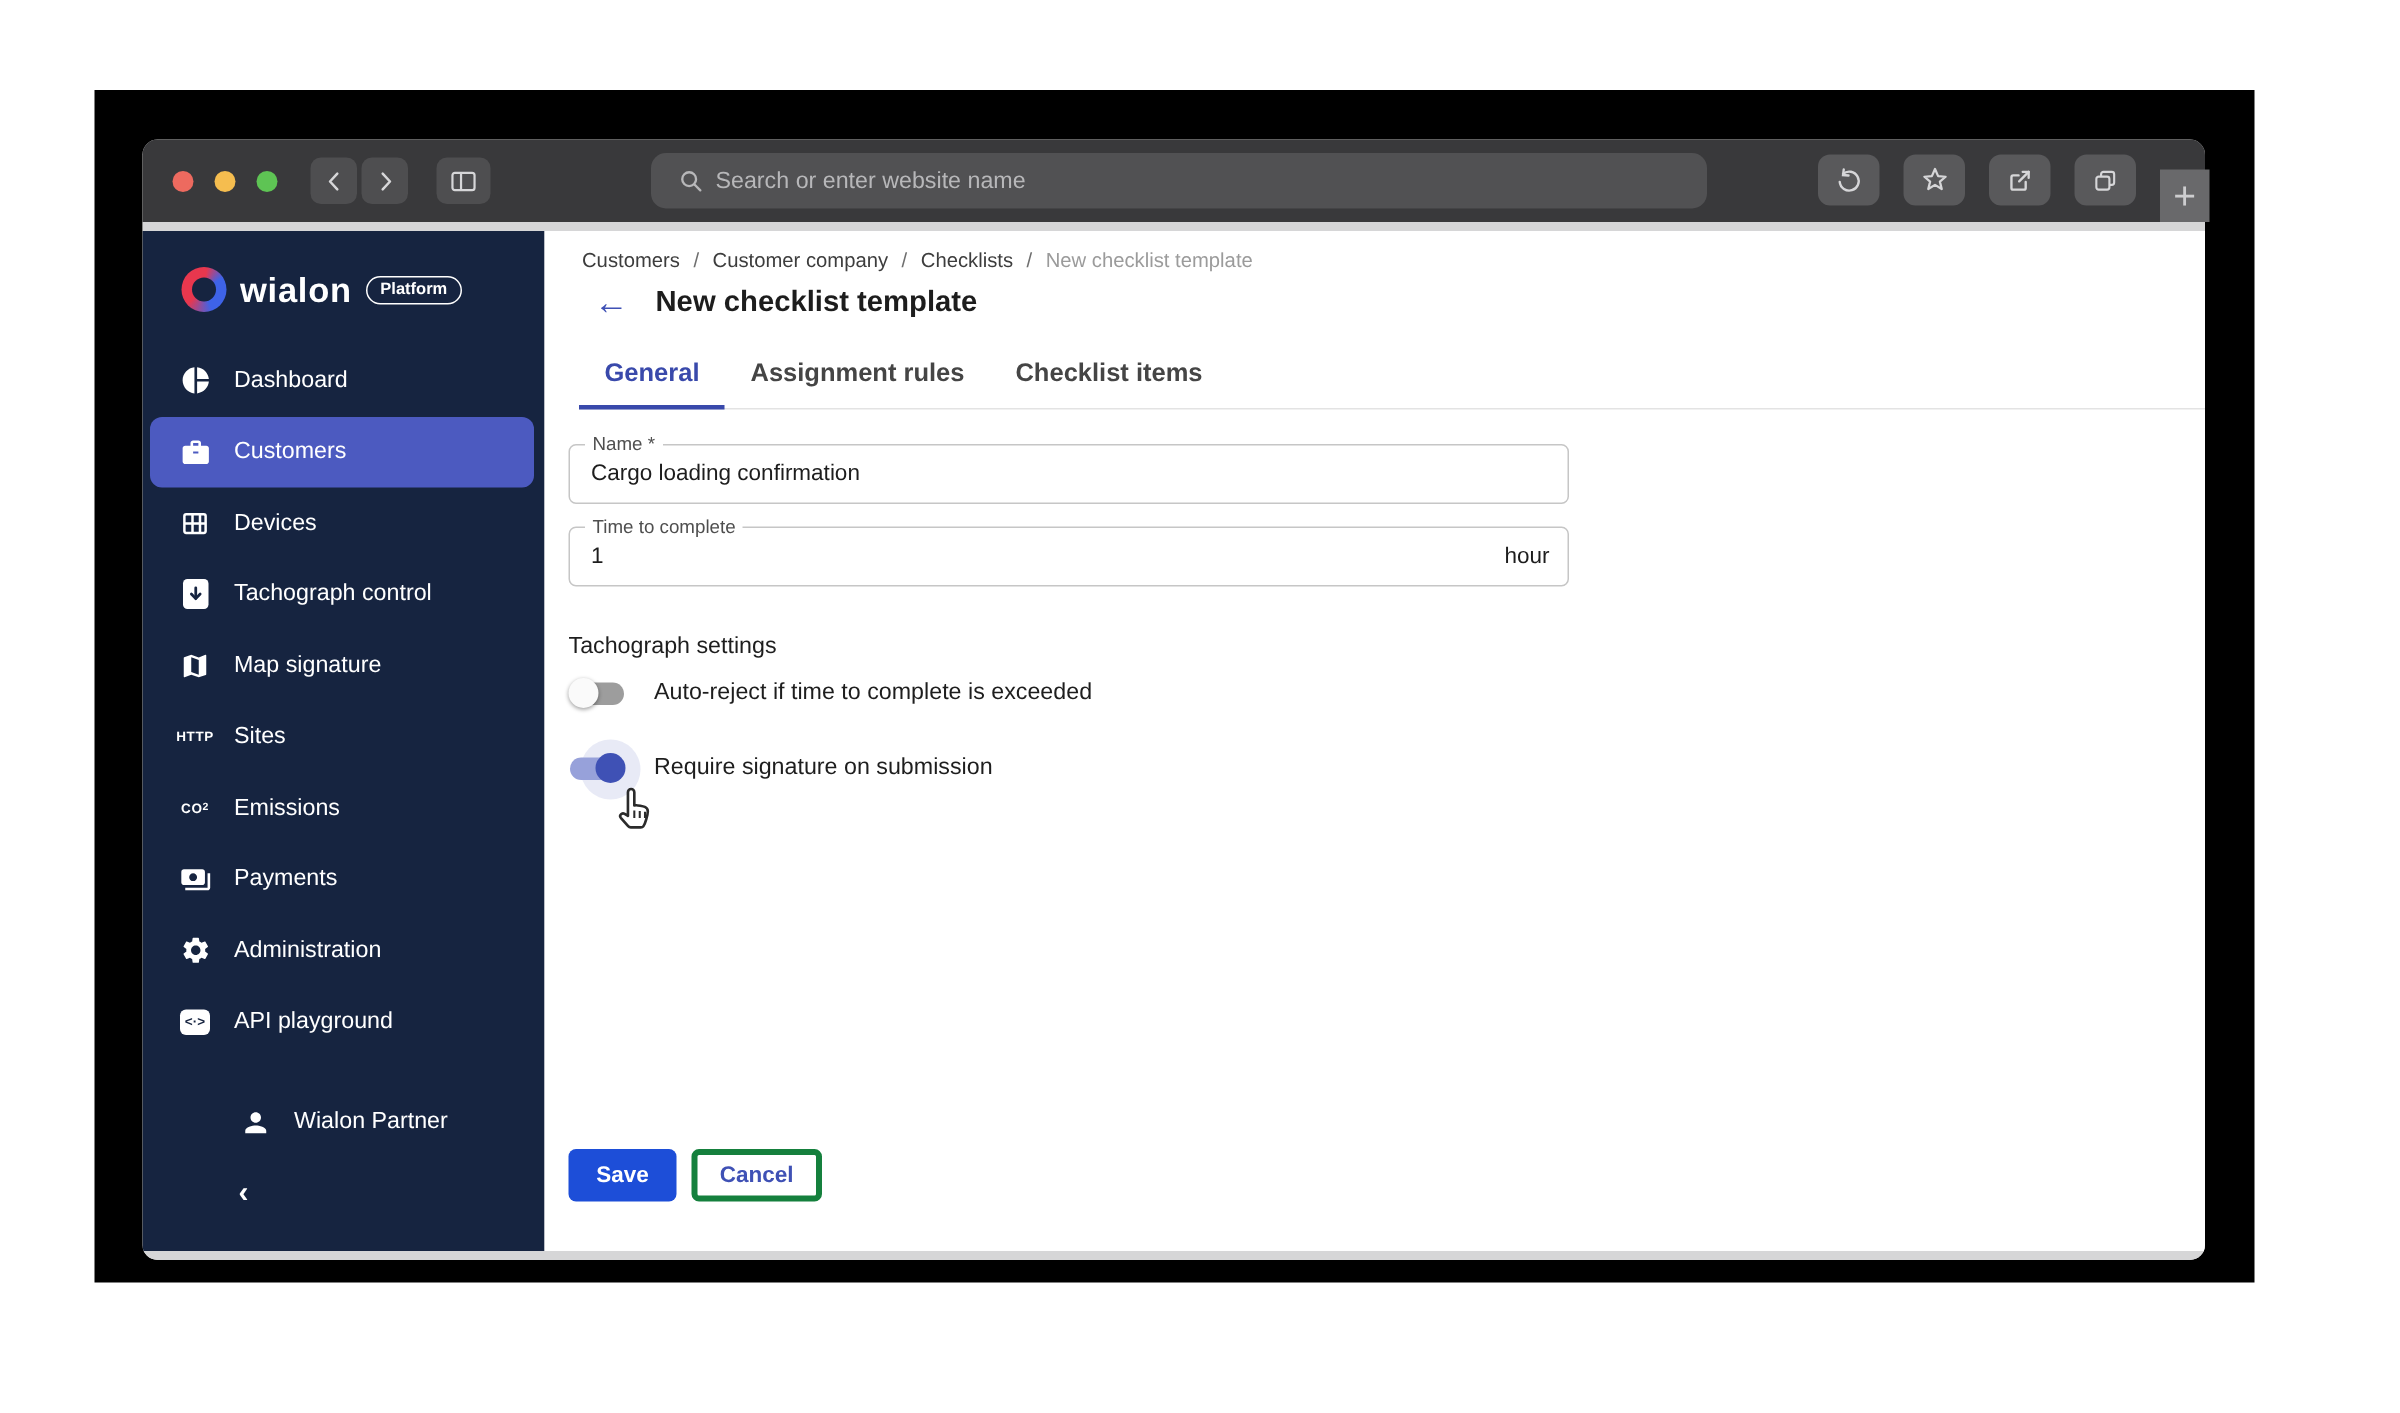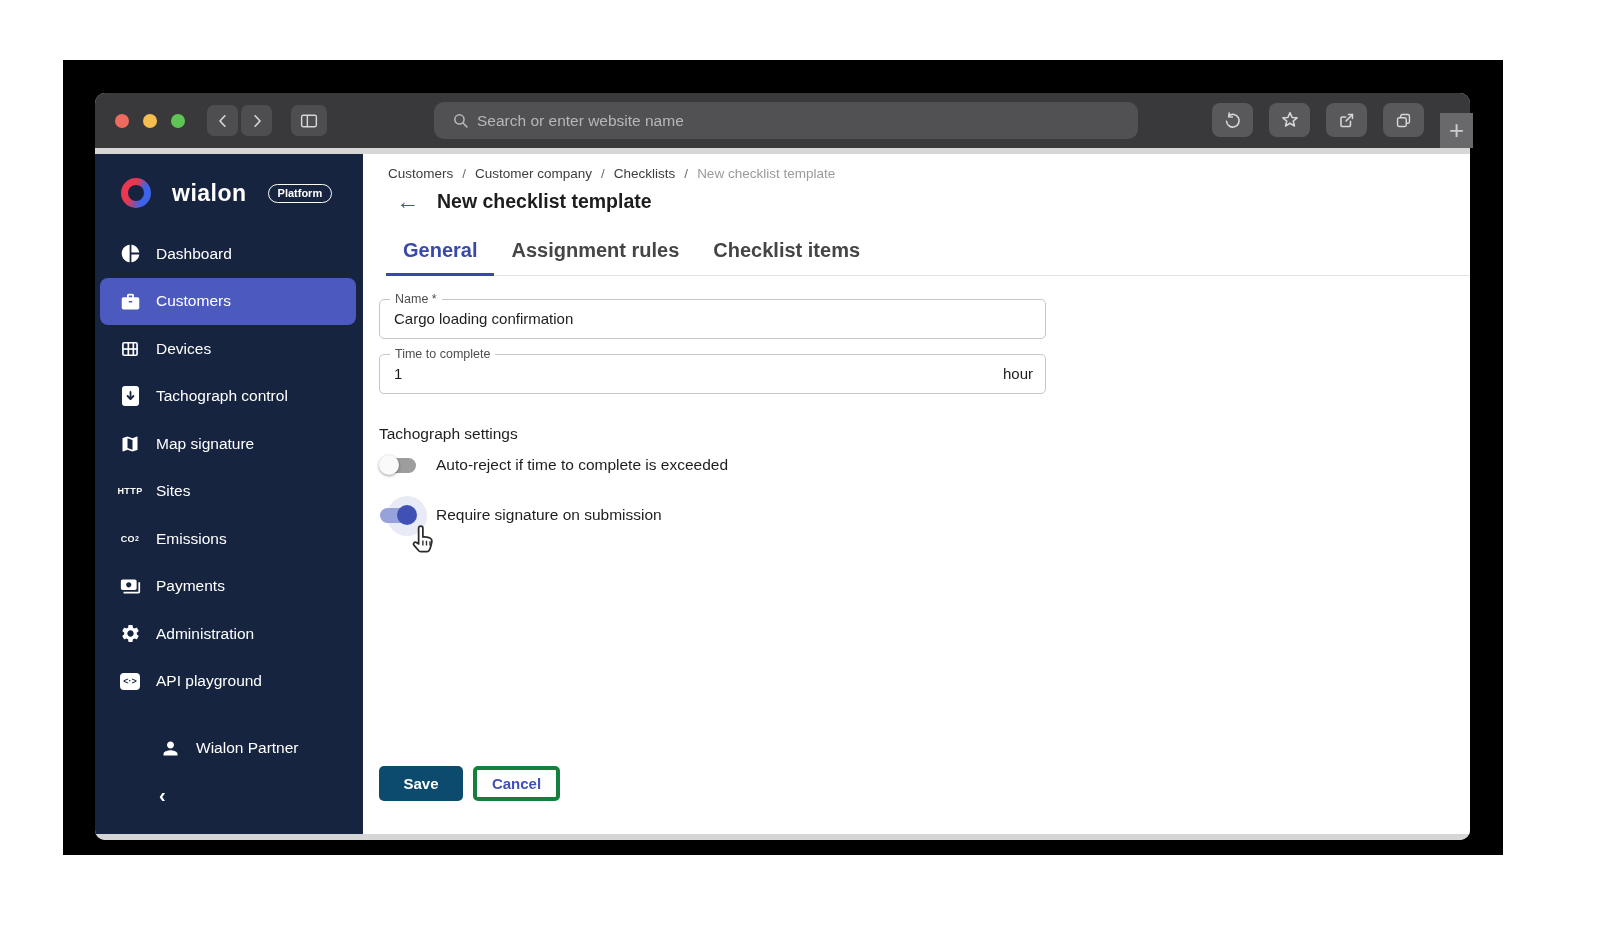--- a/index.html
+++ b/index.html
@@ -21,21 +21,21 @@
   .action-btn { width:41px; height:34px; border-radius:8px; background:#59595b; display:flex; align-items:center; justify-content:center; }
   .chrome-strip { height:6px; background:#d6d6d7; flex:none; }
   .new-tab-btn { position:absolute; left:1440px; top:113px; width:33px; height:35px; background:#69696b; color:#cdcdcf; font-size:26px; font-weight:300; display:flex; align-items:center; justify-content:center; z-index:9; }
 
   
   .content { flex:1; display:flex; min-height:0; }
   .bottom-strip { height:6px; background:#d6d6d7; flex:none; }
 
   
   .sidebar { width:268px; background:#162440; color:#ffffff; display:flex; flex-direction:column; flex:none; }
-  .logo-row { margin:24px 0 22px 26px; display:flex; align-items:center; gap:21px; }
+  .logo-row { margin:24px 0 22px 26px; display:flex; align-items:center; gap:9px; }
   .logo-mark { width:30px; height:30px; border-radius:50%; background:conic-gradient(from 230deg,#e8374e 0%,#e8374e 38%,#3e63e8 52%,#3e63e8 80%,#e8374e 100%); position:relative; }
   .logo-mark::after { content:""; position:absolute; inset:7px; border-radius:50%; background:#162440; }
   .logo-text { font-size:23px; font-weight:700; letter-spacing:.5px; color:#ffffff; }
   .logo-badge { border:1.5px solid #ffffff; border-radius:11px; font-size:11px; font-weight:700; padding:2px 9px 3px; color:#ffffff; }
   .nav { display:flex; flex-direction:column; }
   .nav-item { height:47.5px; display:flex; align-items:center; gap:14px; padding-left:18px; font-size:15.5px; font-weight:500; cursor:pointer; border-radius:8px; margin:0 7px 0 5px; }
   .nav-item.selected { background:#4c5ac0; }
   .nav-icon { width:24px; display:flex; align-items:center; justify-content:center; flex:none; }
   .txt-icon { font-size:9px; font-weight:800; letter-spacing:.4px; }
   .txt-icon sub { font-size:7px; }
@@ -47,21 +47,21 @@
 
   
   .main { flex:1; background:#ffffff; display:flex; flex-direction:column; padding:12px 30px 33px 16px; min-width:0; }
   .breadcrumb { margin-left:9px; font-size:13.5px; color:#3d3d3d; display:flex; gap:9px; align-items:center; }
   .breadcrumb .sep { color:#6f6f6f; }
   .breadcrumb .current { color:#9b9b9b; }
   .title-row { margin-top:9px; display:flex; align-items:center; gap:18px; }
   .back-arrow { margin-left:17px; color:#3f51b5; font-size:23px; line-height:1; cursor:pointer; font-weight:400; }
   .page-title { font-size:19.5px; font-weight:700; color:#1d1d1d; }
   .tabs { margin:14px 0 0 7px; display:flex; border-bottom:1px solid #e3e3e3; margin-right:-30px; }
-  .tab { padding:12px 17px 13px; font-size:20px; font-weight:700; color:#454545; cursor:pointer; position:relative;text-align:right; }
+  .tab { padding:12px 17px 13px; font-size:17px; font-weight:700; color:#454545; cursor:pointer; position:relative;text-align:right; }
   .tab.active { color:#3949ab; }
   .tab.active::after { content:""; position:absolute; left:0; right:0; bottom:-1px; height:3px; background:#3949ab; }
   .field { position:relative; width:667px; height:40px; border:1px solid #c6c6c6; border-radius:5px; background:#fff; }
   .field.name { margin-top:23px; }
   .field.time { margin-top:15px; }
   .field-label { position:absolute; top:-8px; left:10px; background:#ffffff; padding:0 5px; font-size:12.5px; color:#4f4f4f; }
   .field-value { position:absolute; left:14px; top:0; line-height:38px; font-size:15px; color:#1d1d1d; width:560px; border:none; outline:none; background:transparent; font-family:"Liberation Sans",sans-serif; }
   .field-suffix { position:absolute; right:12px; top:0; line-height:38px; font-size:15px; color:#1d1d1d; }
   .settings-heading { margin-top:31px; font-size:15.5px; color:#1e1e1e; }
   .toggle-row { display:flex; align-items:center; gap:19px; margin-top:12px; height:20px; }
@@ -70,21 +70,21 @@
   .switch .track { position:absolute; left:1px; right:1px; top:0; height:15px; border-radius:8px; }
   .switch.off .track { background:#9d9d9d; }
   .switch.on .track { background:#97a1da; }
   .switch .thumb { position:absolute; top:-2.5px; width:20px; height:20px; border-radius:50%; }
   .switch.off .thumb { left:0; background:#fafafa; box-shadow:0 1px 3px rgba(0,0,0,.4); }
   .switch.on .thumb { right:0; background:#3f51b5; }
   .switch .halo { position:absolute; top:-12px; right:-10px; width:40px; height:40px; border-radius:50%; background:rgba(92,107,192,.14); }
   .toggle-label { font-size:15.5px; color:#1e1e1e; }
   .btn-row { margin-top:auto; display:flex; gap:10px; }
   .btn { height:35px; border-radius:5px; font-size:15px; font-weight:700; display:flex; align-items:center; justify-content:center; cursor:pointer; font-family:"Liberation Sans",sans-serif; }
-  .btn.save { width:84px; background:#0c4a6e; color:#ffffff; border:none; }
+  .btn.save { width:72px; background:#1d4ed8; color:#ffffff; border:none; }
   .btn.cancel { width:87px; background:#ffffff; color:#3f51b5; border:4px solid #15803d; }
 
   .cursor { position:absolute; left:408px; top:524px; z-index:20; pointer-events:none; }
 </style>
 </head>
 <body>
 
 <div class="frame"></div>
 
 <div class="window">

